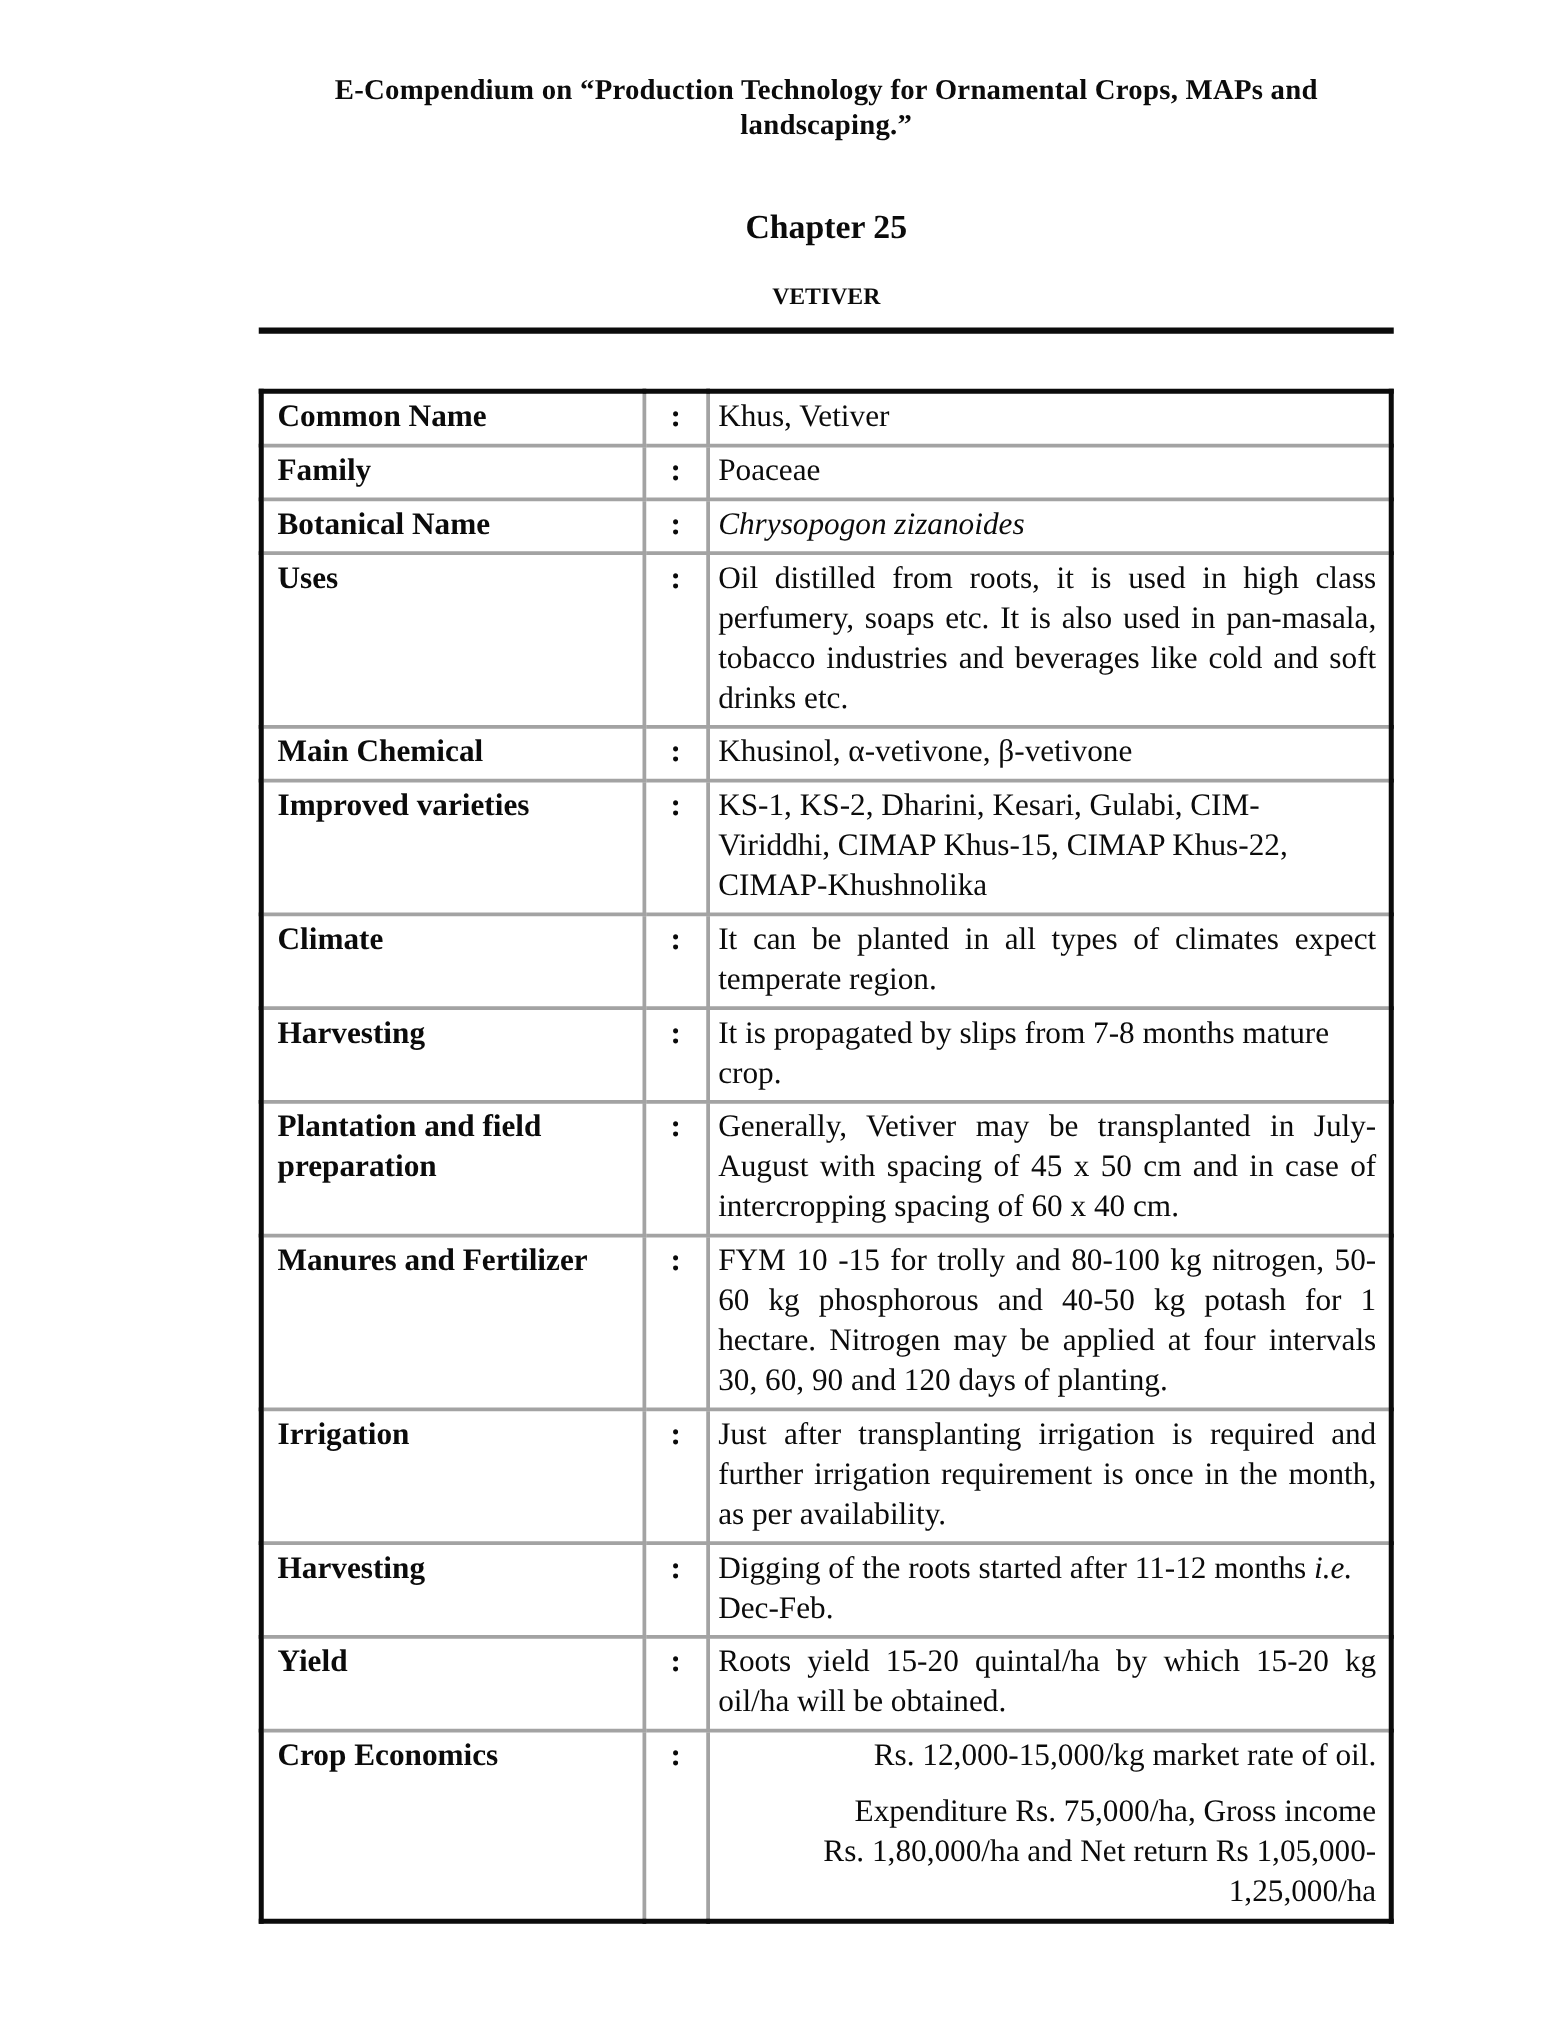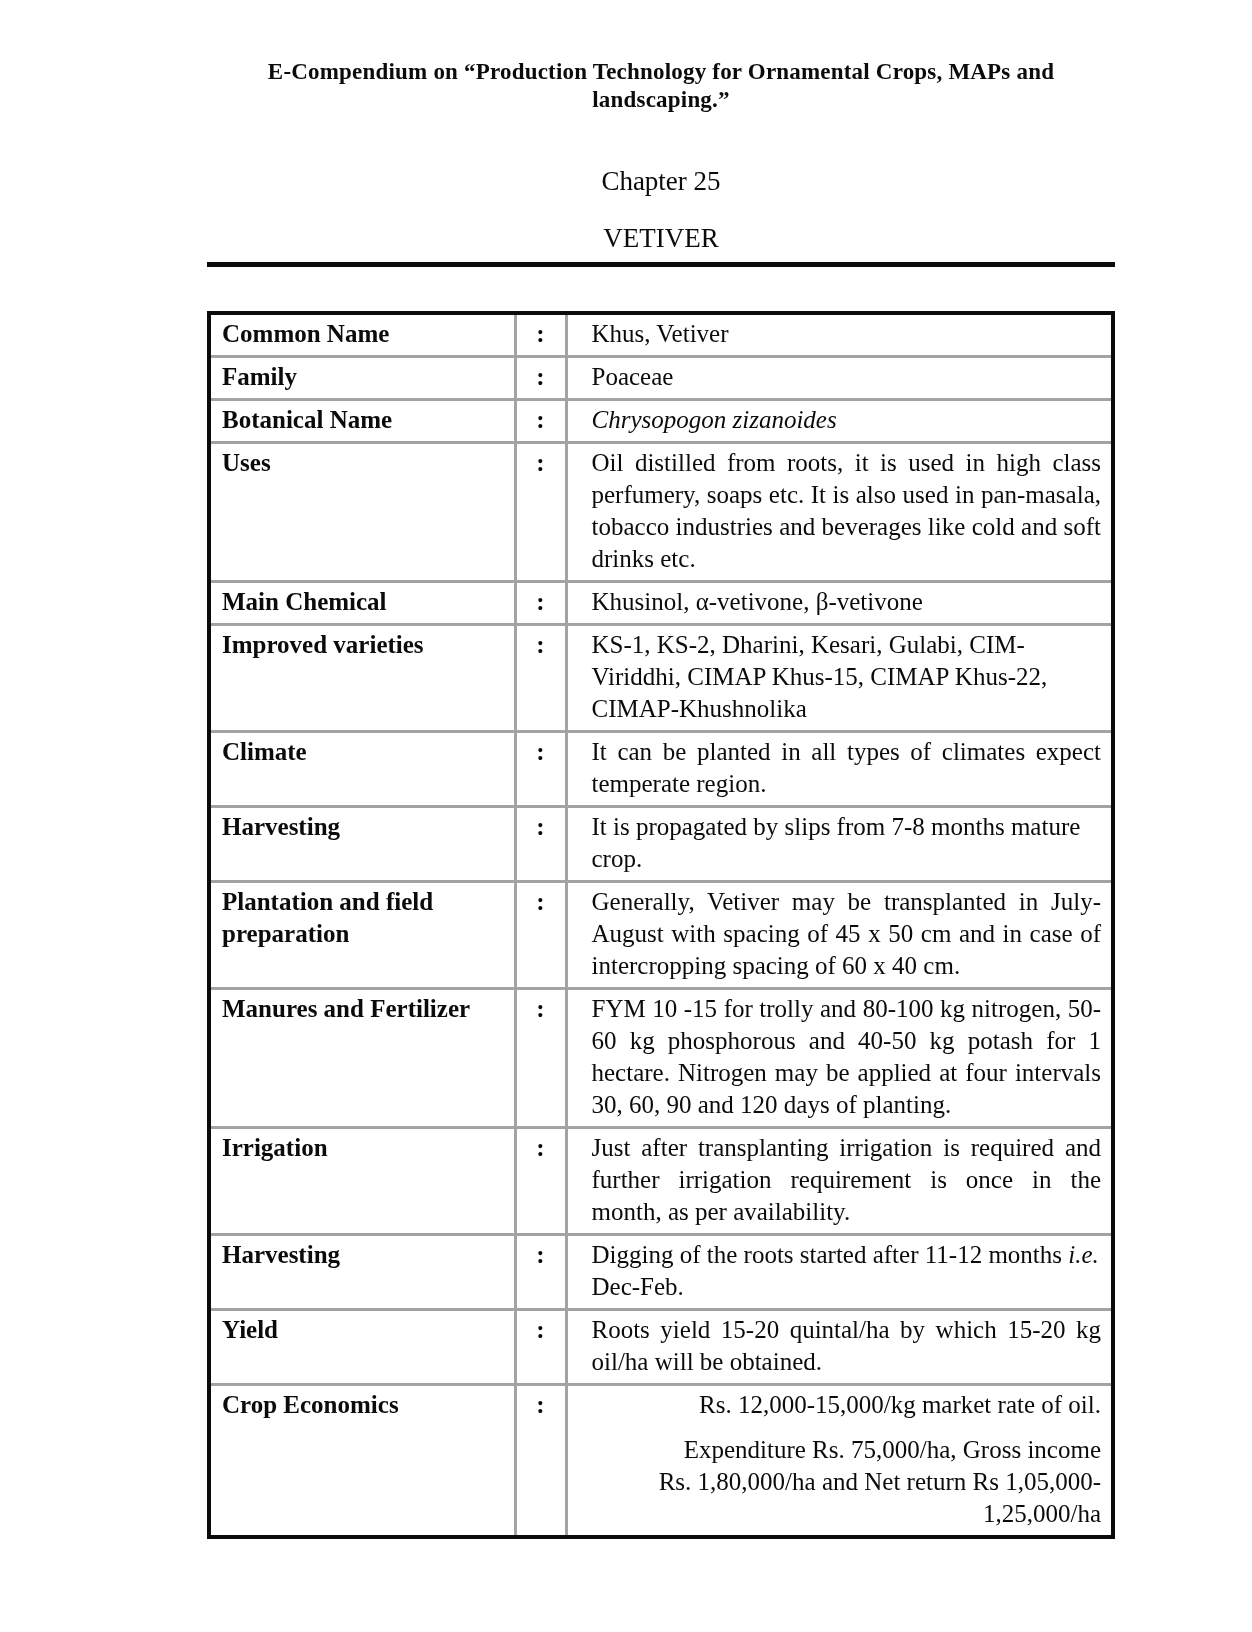--- a/index.html
+++ b/index.html
@@ -26,29 +26,29 @@
     margin-top: 58px;
     text-align: center;
     font-weight: bold;
     font-size: 23px;
     line-height: 28px;
     letter-spacing: 0.2px;
   }
   .chapter {
     margin-top: 52px;
     text-align: center;
-    font-weight: normal;
+    font-weight: bold;
     font-size: 27px;
     line-height: 30px;
   }
   .doc-title {
     margin-top: 27px;
     text-align: center;
-    font-weight: normal;
-    font-size: 27px;
+    font-weight: bold;
+    font-size: 19px;
     line-height: 30px;
   }
   .rule {
     margin-top: 9px;
     height: 5px;
     background: #0b0b0b;
   }
   table.crop-table {
     margin-top: 44px;
     width: 100%;
@@ -70,21 +70,21 @@
     padding-left: 11px;
   }
   td.colon-cell {
     font-weight: bold;
     text-align: center;
     padding-left: 2px;
     padding-right: 2px;
   }
   td.value-cell {
     white-space: pre-line;
-    padding-left: 24px;
+    padding-left: 7px;
     padding-right: 10px;
   }
   td.value-cell.justify { text-align: justify; }
   .italic { font-style: italic; }
   p.value-para {
     white-space: pre-line;
     margin: 0 0 13px 0;
     text-align: right;
   }
   p.value-para:last-child { margin-bottom: 0; }

